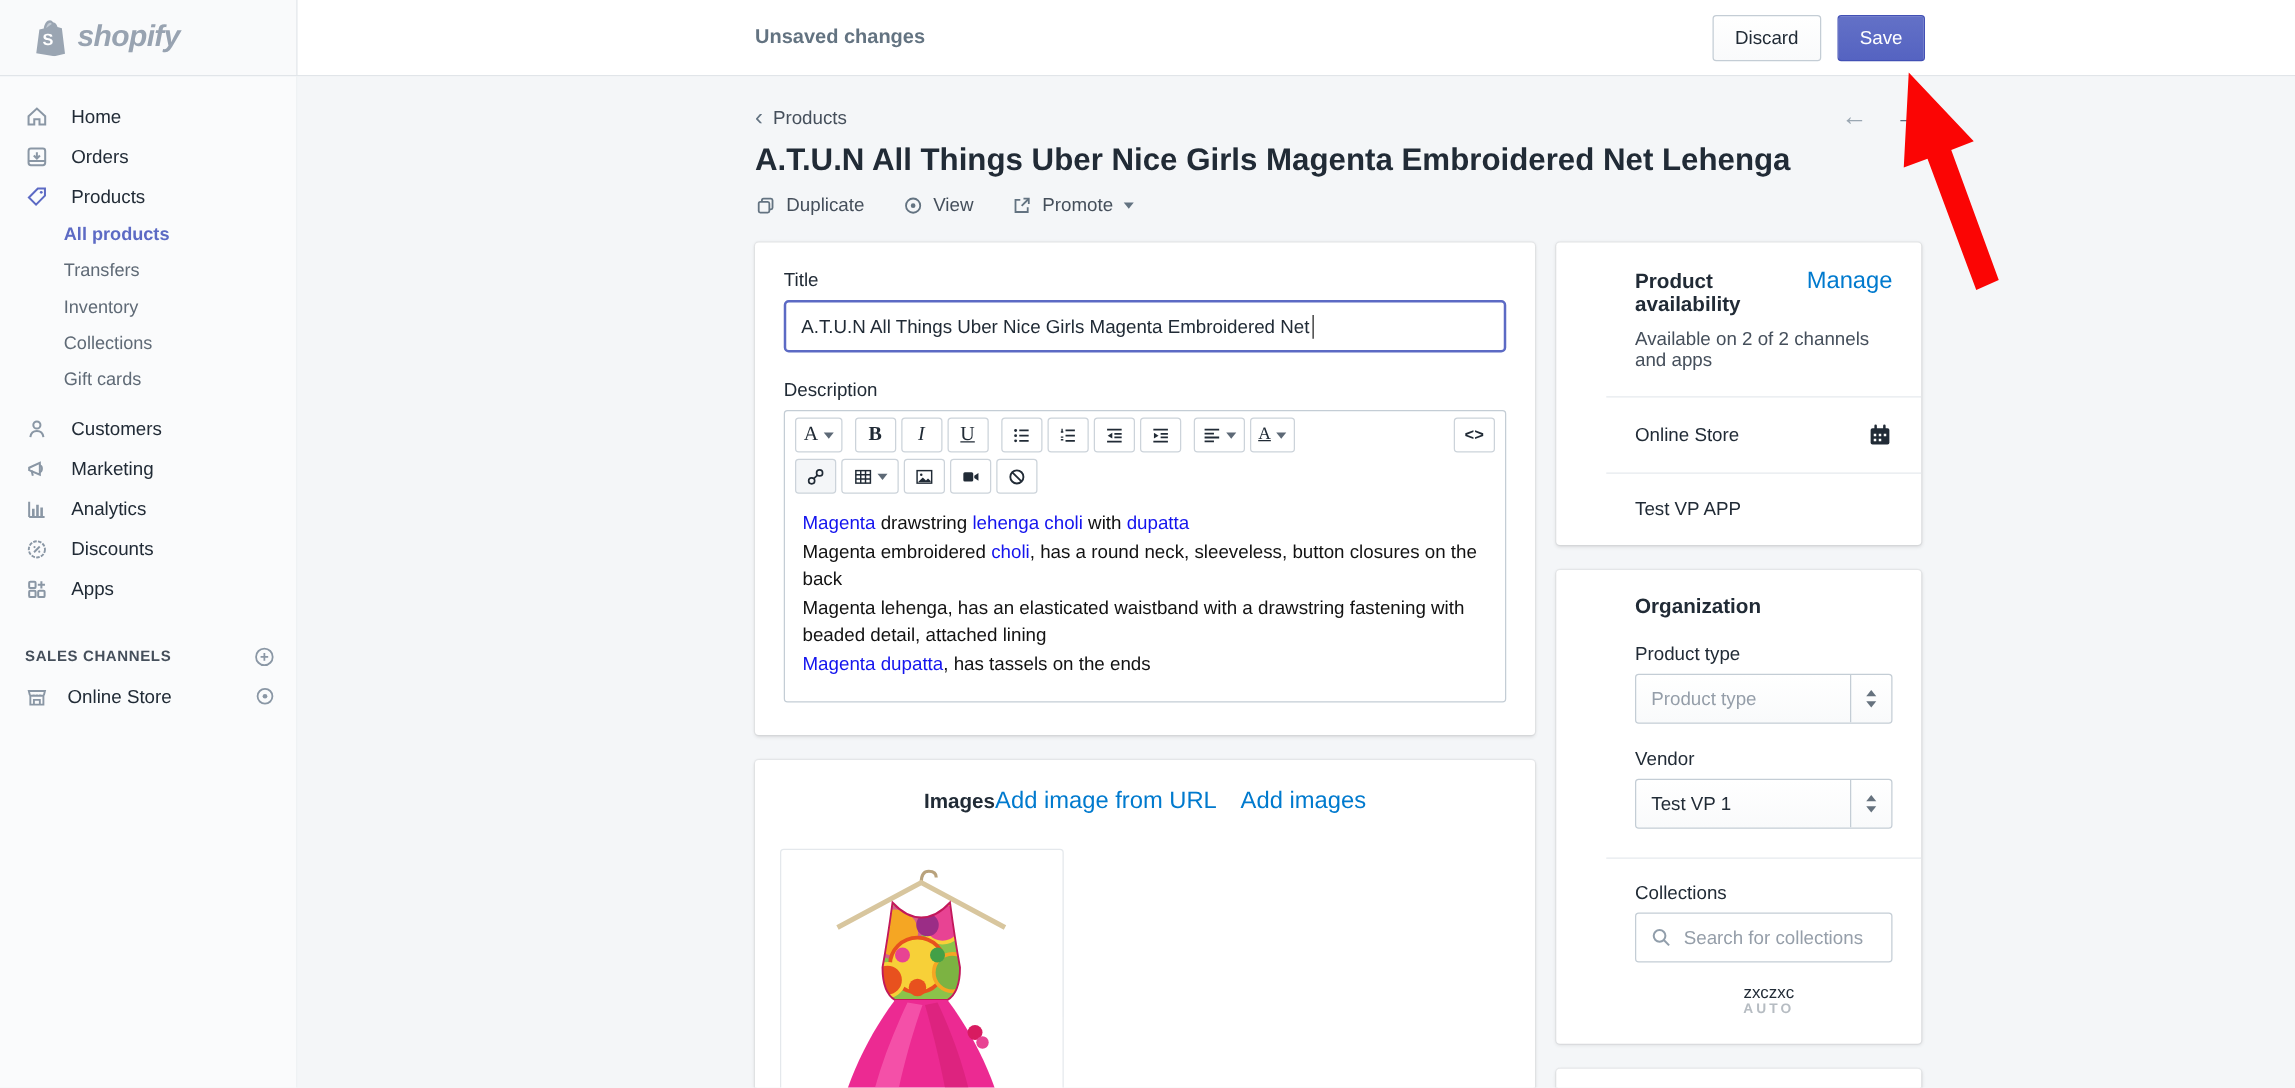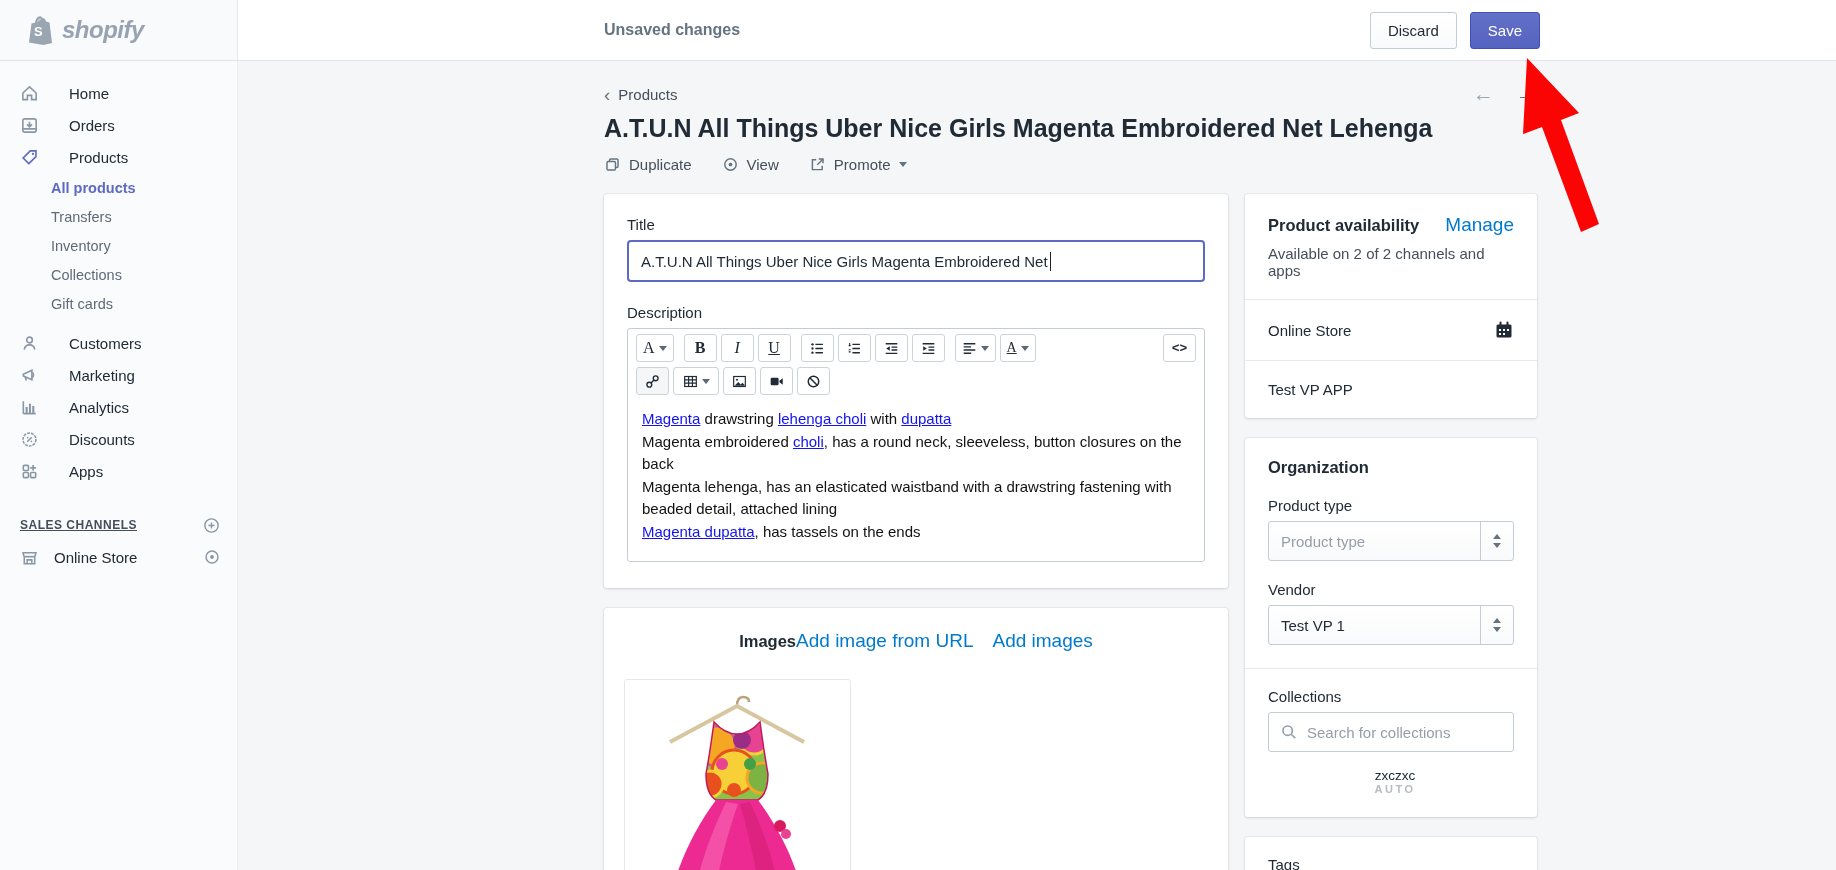--- a/index.html
+++ b/index.html
@@ -16,30 +16,30 @@
   .topbar-status{margin-left:366px;font-size:16px;font-weight:bold;color:#637381;}
   .topbar-actions{margin-left:auto;margin-right:296px;display:flex;gap:13px;align-items:center;}
   .btn{height:37px;border-radius:3px;font-size:15px;display:flex;align-items:center;
     padding:0 17px;cursor:pointer;font-family:"Liberation Sans",sans-serif;}
   .btn-discard{background:linear-gradient(to bottom,#ffffff,#f9fafb);border:1px solid #c4cdd5;color:#212b36;}
   .btn-save{background:linear-gradient(to bottom,#6371c7,#5563c1);border:1px solid #4250b5;color:#fff;}
 
   
   .sidebar{position:absolute;top:61px;left:0;width:238px;bottom:0;background:#fafbfc;
     border-right:1px solid #eceff1;padding-top:16px;}
-  .nav-item{display:flex;align-items:center;gap:30px;height:32px;padding:0 18px 0 20px;
+  .nav-item{display:flex;align-items:center;gap:18px;height:32px;padding:0 18px 0 20px;
     font-size:15px;color:#212b36;cursor:pointer;}
   .nav-item svg{flex:0 0 auto;color:#8a97a5;}
   .nav-item.accent svg{color:#5c6ac4;}
   .nav-sub{height:29px;padding-left:51px;display:flex;align-items:center;font-size:14.5px;color:#5f6a76;cursor:pointer;}
   .nav-sub.active{color:#5c6ac4;font-weight:bold;}
   .nav-gap{height:9px;}
   .sales-header{margin-top:23px;height:30px;padding:0 16px 0 20px;display:flex;align-items:center;
     justify-content:space-between;}
-  .sales-header span{font-size:12px;font-weight:bold;letter-spacing:.5px;color:#454f5b;text-decoration:underline;}
+  .sales-header span{font-size:12px;font-weight:bold;letter-spacing:.5px;color:#454f5b;}
   .channel-item{display:flex;align-items:center;gap:15px;height:34px;padding:0 16px 0 20px;
     font-size:15px;color:#212b36;cursor:pointer;}
   .channel-item .grow{flex:1;}
 
   
   .main{position:absolute;left:238px;top:61px;right:0;bottom:0;background:#f4f6f8;overflow:hidden;}
   .content{margin-left:366px;width:933px;padding-top:21px;}
   .crumb-row{display:flex;justify-content:space-between;align-items:center;height:24px;}
   .crumb{display:flex;align-items:center;gap:8px;font-size:15px;color:#454f5b;cursor:pointer;}
   .crumb .chev{font-size:19px;color:#637381;line-height:1;}
@@ -48,21 +48,21 @@
   .pager .next{color:#5f6e7d;cursor:pointer;}
   .page-title{margin-top:7px;font-size:25px;font-weight:600;color:#212b36;line-height:1.2;}
   .actions-row{margin-top:13px;display:flex;gap:30px;align-items:center;}
   .action{display:flex;align-items:center;gap:8px;font-size:15px;color:#454f5b;cursor:pointer;}
   .action svg{color:#637381;}
   .caret{width:0;height:0;border-left:4.5px solid transparent;border-right:4.5px solid transparent;
     border-top:5.5px solid #637381;display:inline-block;}
 
   .columns{margin-top:21px;display:flex;gap:17px;align-items:flex-start;}
   .card{background:#fff;border-radius:3px;
-    box-shadow:0 0 0 1px rgba(63,63,68,.05),0 1px 3px 0 rgba(63,63,68,.15);}
+    box-shadow:0 0 0 1px rgba(63,63,68,.05),0 1px 3px 0 rgba(63,63,68,.15);padding-left:40px;}
   .col-main{width:624px;display:flex;flex-direction:column;gap:20px;}
   .col-side{width:292px;display:flex;flex-direction:column;gap:20px;}
 
   
   .card-form{padding:22px 23px 26px;}
   .field-label{font-size:15px;color:#212b36;margin-bottom:7px;}
   .fake-input{height:42px;border:2px solid #5c6ac4;border-radius:4px;display:flex;align-items:center;
     padding:0 12px;font-size:15px;color:#212b36;background:#fff;cursor:text;}
   .caret-bar{display:inline-block;width:1px;height:19px;background:#222;margin-left:2px;}
   .desc-label{margin-top:22px;}
@@ -76,21 +76,21 @@
   .tb-spacer{flex:1;}
   .glyph{font-family:"Liberation Serif",serif;font-size:16px;line-height:1;color:#212b36;}
   .glyph.b{font-weight:bold;}
   .glyph.i{font-style:italic;}
   .glyph.u{text-decoration:underline;}
   .glyph.small-a{font-size:14px;text-decoration:underline;}
   .code-glyph{font-family:"Liberation Mono",monospace;font-size:13px;font-weight:bold;color:#212b36;}
   .tb-caret{width:0;height:0;border-left:4px solid transparent;border-right:4px solid transparent;
     border-top:5px solid #5d6976;}
   .editor-content{padding:13px 14px 10px;min-height:166px;font-size:15px;line-height:22.5px;color:#121212;}
-  .desc-link{color:#1414ee;text-decoration:underline;cursor:pointer;text-align:center;}
+  .desc-link{color:#1414ee;cursor:pointer;text-align:center;}
 
   
   .card-images{padding:22px 23px 30px;height:282px;}
   .images-head{display:flex;justify-content:center;align-items:baseline;}
   .card-h2{font-size:16.5px;font-weight:bold;color:#212b36;}
   .head-links{display:flex;gap:19px;}
   .blue-link{color:#007ace;font-size:19px;cursor:pointer;}
   .img-tile{margin-top:27px;margin-left:-3px;width:227px;height:200px;background:#fff;
     border:1px solid #e4e8ec;border-radius:3px;overflow:hidden;display:flex;justify-content:center;}
 

